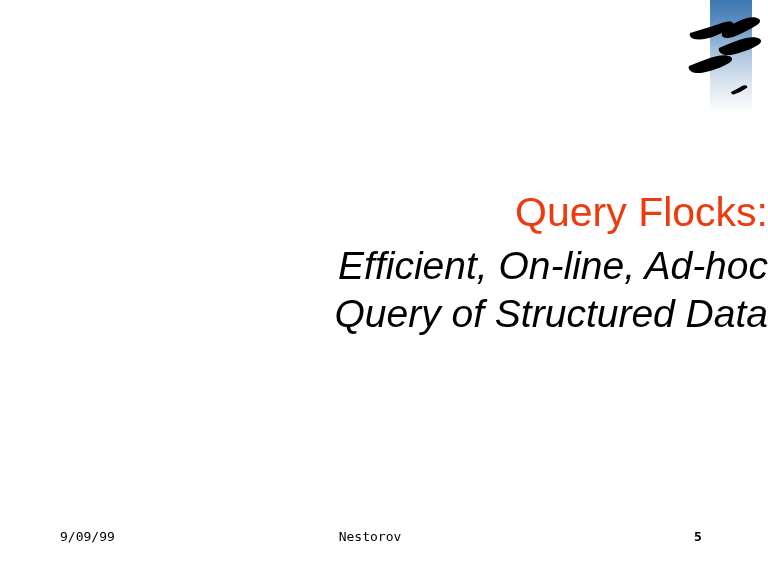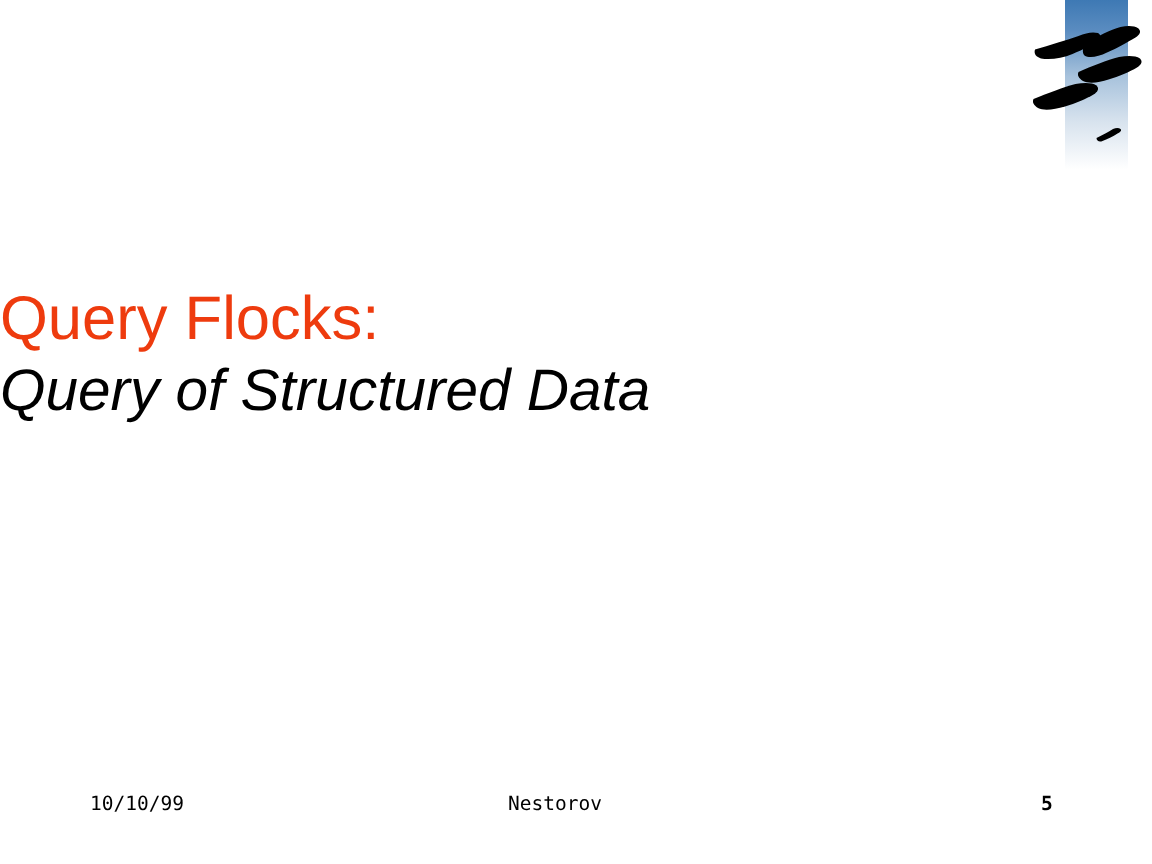--- a/index.html
+++ b/index.html
@@ -27,21 +27,21 @@
   #corner-graphic svg {
     display: block;
   }
 
   
   #title-block {
     position: absolute;
     left: 0;
     top: 188px;
     width: 768px;
-    text-align: left;
+    text-align: right;
   }
   .title-line {
     display: block;
     white-space: nowrap;
     line-height: 1.18;
   }
   #title-line-1 {
     font-size: 41px;
     font-style: normal;
     font-weight: normal;
@@ -125,20 +125,21 @@
              C15 73 8 74 4 72 C1 70 0 68 1 66 Z"></path>
 
     <path fill="#000000" d="M43 92 C47 90 51 88 54 86 C56 85 58 85 59 86
              C60 87 59 88 57 89 C54 91 50 93 47 94
              C45 95 43 94 43 92 Z"></path>
   </svg>
 </div>
 
 <div id="title-block">
   <span class="title-line" id="title-line-1">Query Flocks:</span>
+  <span class="title-line" id="title-line-2">Efficient, On-line, Ad-hoc</span>
   <span class="title-line" id="title-line-3">Query of Structured Data</span>
 </div>
 
 <div id="slide-footer">
-  <span class="footer-text" id="footer-date">10/10/99</span>
+  <span class="footer-text" id="footer-date">9/09/99</span>
   <span class="footer-text" id="footer-author">Nestorov</span>
   <span class="footer-text" id="footer-page-number">5</span>
 </div>
 
 </body></html>

